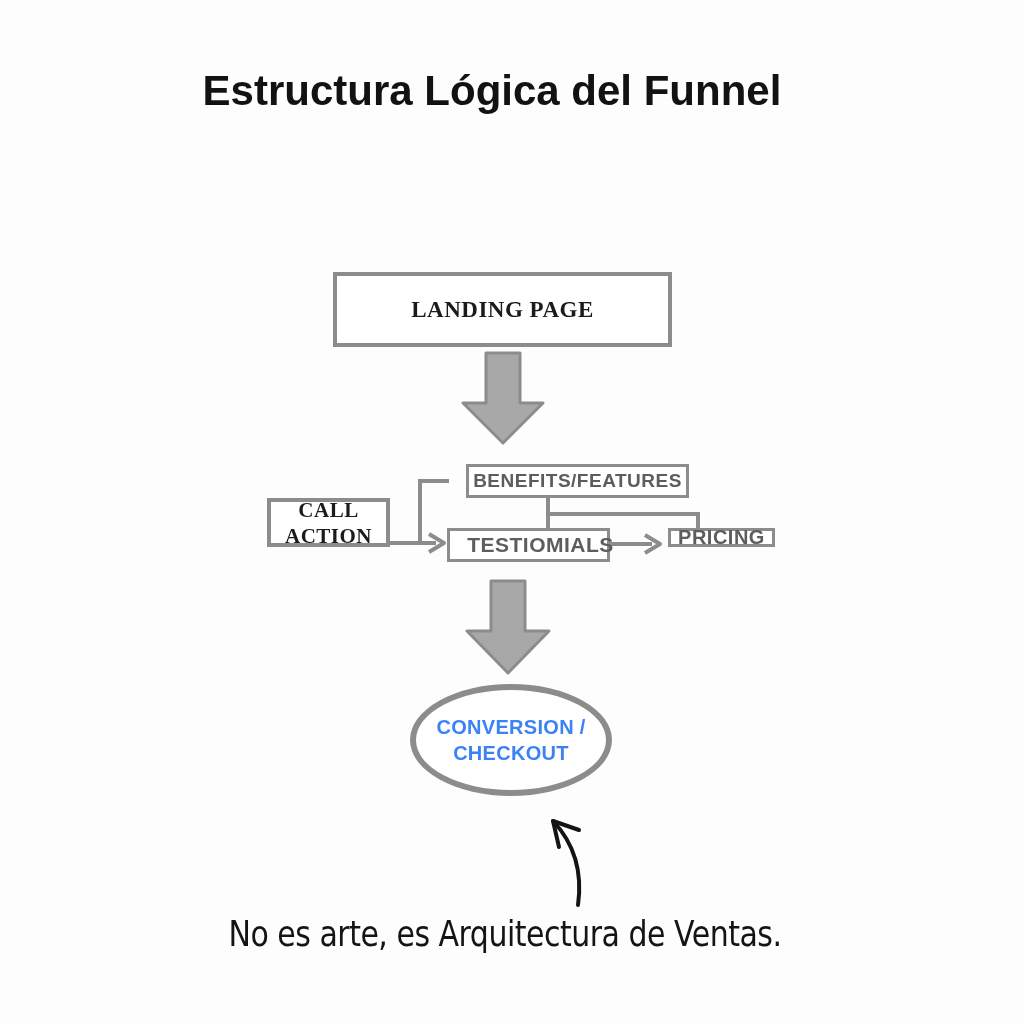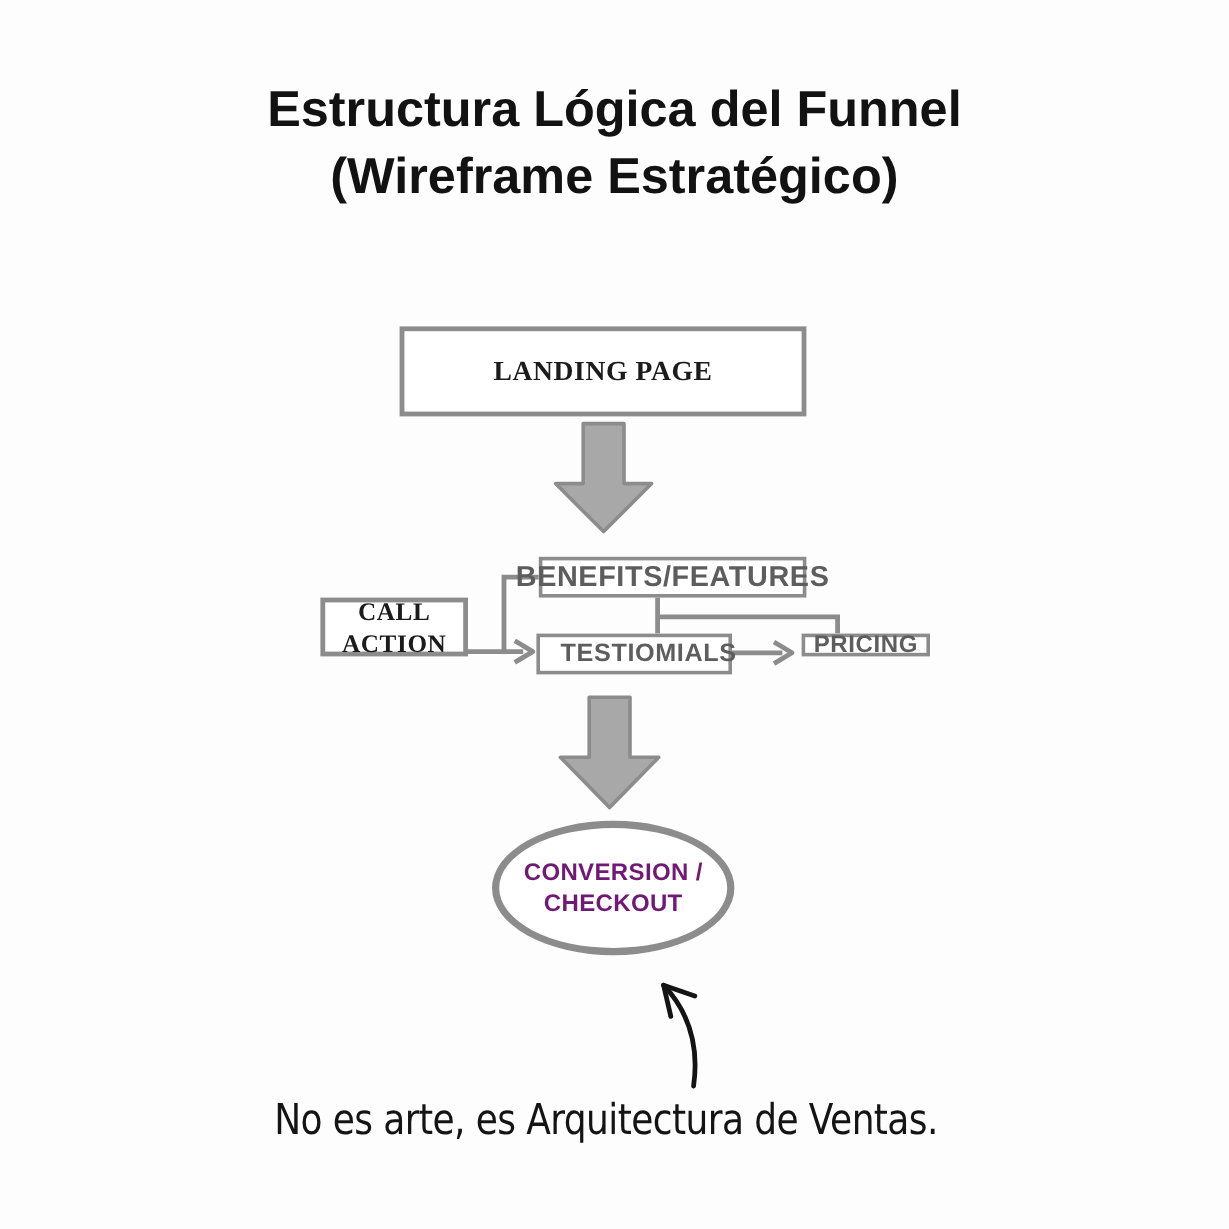--- a/index.html
+++ b/index.html
@@ -19,60 +19,59 @@
     position: absolute;
     top: 63px;
     left: 0;
     width: 984px;
     text-align: center;
     font-weight: bold;
     font-size: 42px;
     line-height: 56px;
     color: #121212;
     letter-spacing: 0px;
-    padding-left: 20px;
   }
 
   
   .node {
     position: absolute;
     box-sizing: border-box;
     background: #ffffff;
     border: 4px solid #8c8c8c;
     display: flex;
     align-items: center;
     justify-content: center;
     font-weight: bold;
     text-align: center;
     letter-spacing: 0.5px;
     white-space: pre-line;
   }
   .node--black { color: #1b1b1b; font-family: Liberation Serif, serif; }
   .node--gray  { color: #5d5d5d; border-width: 3px; }
 
   .node-landing      { left: 333px; top: 272px; width: 339px; height: 75px; font-size: 23px; }
-  .node-benefits     { left: 449px; top: 464px; width: 223px; height: 34px; font-size: 24px; }
+  .node-benefits     { left: 466px; top: 464px; width: 223px; height: 34px; font-size: 19px; }
   .node-call-action  { left: 267px; top: 498px; width: 123px; height: 49px; font-size: 21px; line-height: 26px; }
   .node-testimonials { left: 447px; top: 528px; width: 163px; height: 34px; font-size: 21px; padding-left: 24px; }
   .node-pricing      { left: 668px; top: 528px; width: 107px; height: 19px; font-size: 20px; }
 
   .node-conversion {
     position: absolute;
     box-sizing: border-box;
     left: 410px; top: 684px; width: 202px; height: 112px;
     background: #ffffff;
     border: 6px solid #8c8c8c;
     border-radius: 50%;
     display: flex;
     align-items: center;
     justify-content: center;
     font-weight: bold;
     font-size: 20px;
     line-height: 26px;
-    color: #701a75;
+    color: #3b82f6;
     text-align: center;
     white-space: pre-line;
     letter-spacing: 0.3px;
   }
 
   
   .overlay {
     position: absolute;
     left: 0; top: 0;
     width: 1024px; height: 1024px;
@@ -94,21 +93,20 @@
     transform-origin: 50% 50%;
   }
 </style>
 </head>
 <body>
 
 <div class="stage">
 
   <div class="title">
     <div>Estructura Lógica del Funnel</div>
-    <div>(Wireframe Estratégico)</div>
   </div>
 
   <svg class="overlay" viewBox="0 0 1024 1024">
 
     <polygon points="486,353 520,353 520,403 543,403 503,443 463,403 486,403" fill="#a8a8a8" stroke="#8c8c8c" stroke-width="3" stroke-linejoin="round"></polygon>
 
     <polygon points="491,581 525,581 525,631 549,631 508,673 467,631 491,631" fill="#a8a8a8" stroke="#8c8c8c" stroke-width="3" stroke-linejoin="round"></polygon>
 
     <path d="M390 543 H436" fill="none" stroke="#8c8c8c" stroke-width="4"></path>
     <polyline points="429,534 444,543 429,552" fill="none" stroke="#8c8c8c" stroke-width="4" stroke-linejoin="round"></polyline>

